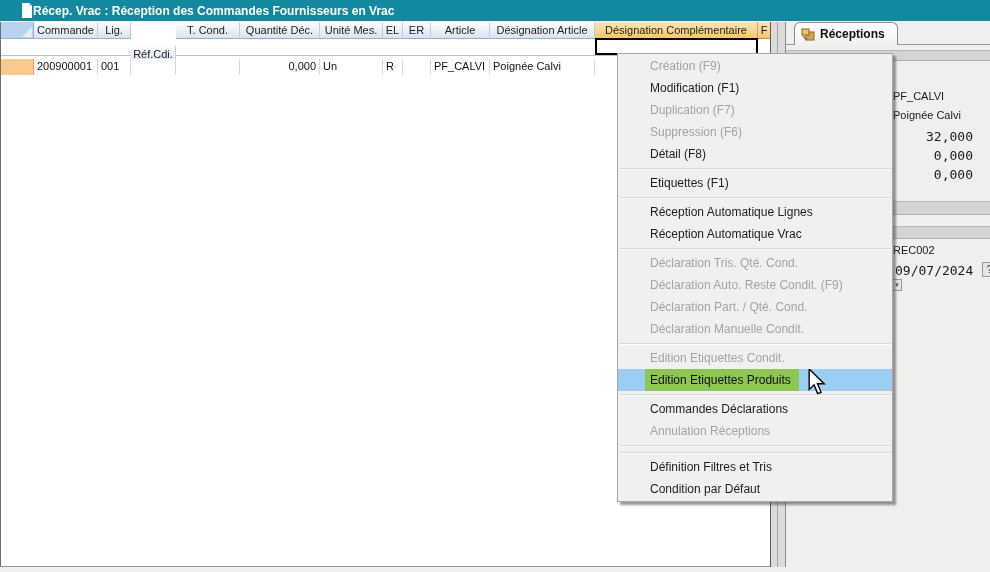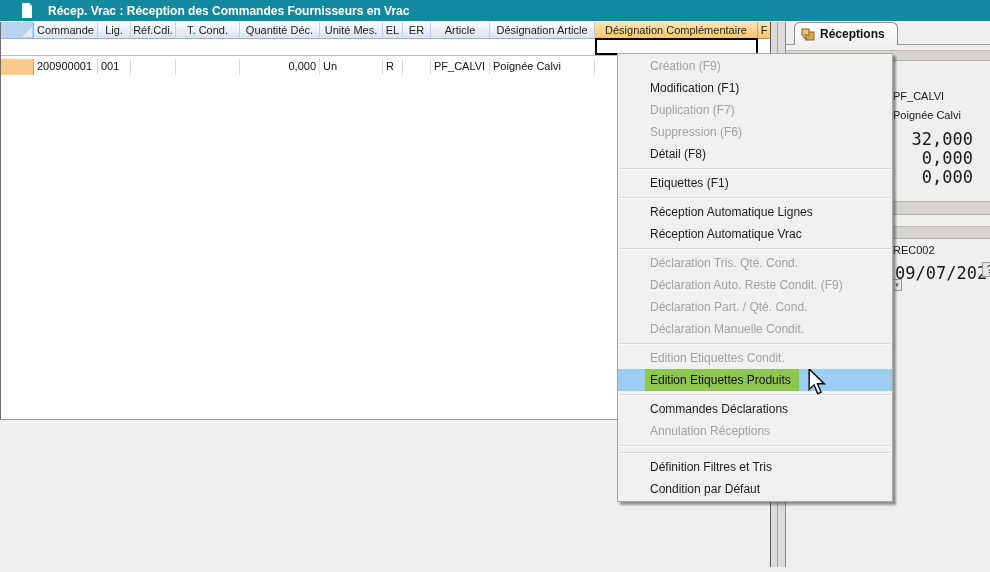--- a/index.html
+++ b/index.html
@@ -4,25 +4,25 @@
 <style>
   * { margin:0; padding:0; box-sizing:border-box; }
   html,body { width:990px; height:572px; overflow:hidden; background:#ffffff;
               font-family:"Liberation Sans", sans-serif; }
   #stage { position:relative; width:990px; height:572px; background:#f0efee; }
 
   
   .titlebar { position:absolute; left:0; top:0; width:990px; height:21px;
     background:#12899E; display:flex; align-items:center; }
   .titlebar .doc-icon { margin-left:21px; width:12px; height:15px; flex:0 0 auto; }
-  .titlebar .title-text { color:#ffffff; font-weight:bold; font-size:12px; margin-left:15px;
+  .titlebar .title-text { color:#ffffff; font-weight:bold; font-size:12px; 
     white-space:nowrap; }
 
   
-  .grid-area { position:absolute; left:0; top:22px; width:770px; height:398px;
+  .grid-area { position:absolute; left:0; top:22px; width:770px; height:545px;
     background:#ffffff; border-left:1px solid #6e6e6e; border-bottom:1px solid #979797; }
   .grid-header { display:flex; height:17px; }
   .hcell { height:17px; background:linear-gradient(#fdfeff,#d9e4f1);
     border-right:1px solid #bfcfe2; border-bottom:1px solid #96b1cc;
     font-size:11px; color:#222; display:flex; align-items:center; justify-content:center;
     white-space:nowrap; overflow:hidden; flex:0 0 auto; }
   .hcell.selector { background:#b9d3ec; border-right:1px solid #8fafd2; position:relative; }
   .hcell.selector .corner-triangle { position:absolute; right:1px; bottom:1px; width:0; height:0;
     border-left:10px solid transparent; border-bottom:10px solid #e4ebf4; }
   .hcell.orange { background:linear-gradient(#fde5b8,#f6c671); border-right:1px solid #cea35f;
@@ -46,21 +46,21 @@
   .tabstrip { position:absolute; left:0; top:0; width:204px; height:24px;
     border-bottom:1px solid #9a9a9a; }
   .tab { position:absolute; left:8px; top:1px; height:23px; padding:0 12px 0 6px;
     background:linear-gradient(#ffffff,#f2f1f0); border:1px solid #8a8a8a; border-bottom:none;
     border-radius:6px 6px 0 0; display:flex; align-items:center; gap:4px; }
   .tab .tab-label { font-size:12px; font-weight:bold; color:#111; white-space:nowrap; }
   .panel-content { position:absolute; left:0; top:24px; width:204px; height:527px; }
   .section-bar { position:absolute; left:0; width:204px; background:#d6d4d2;
     border-top:1px solid #bbb8b4; border-bottom:1px solid #b2afab; }
   .pv { position:absolute; font-size:11px; color:#1a1a1a; white-space:nowrap; }
-  .pv.mono { font-family:"DejaVu Sans Mono", monospace; font-size:17px; }
+  .pv.mono { font-family:"DejaVu Sans Mono", monospace; font-size:13px; }
   .pv.rnum { right:17px; text-align:right; }
   .help-btn { position:absolute; left:196px; width:15px; height:15px;
     background:#e8e6e4; border:1px solid #9a9a9a; font-size:10px; color:#333;
     display:flex; align-items:center; justify-content:center; }
   .combo-remnant { position:absolute; left:106px; width:10px; height:12px;
     background:#e8e6e4; border:1px solid #9a9a9a; font-size:7px; color:#555;
     display:flex; align-items:center; justify-content:center; }
 
   
   .context-menu { position:absolute; left:617px; top:53px; width:276px;
@@ -95,21 +95,21 @@
     <span class="title-text">Récep. Vrac : Réception des Commandes Fournisseurs en Vrac</span>
   </div>
 
   <div class="grid-area">
     <div class="grid-header" id="grid-header">
         <div class="hcell selector" style="width: 33px;">
           <div class="corner-triangle"></div>
         </div>
         <div class="hcell" style="width: 64px;">Commande</div>
         <div class="hcell" style="width: 33px;">Lig.</div>
-        <div class="hcell" style="width: 45px;">Réf.Cdi.</div>
+        <div class="hcell" style="width: 45px; margin-top: 24px;">Réf.Cdi.</div>
         <div class="hcell" style="width: 64px;">T. Cond.</div>
         <div class="hcell" style="width: 80px;">Quantité Déc.</div>
         <div class="hcell" style="width: 63px;">Unité Mes.</div>
         <div class="hcell" style="width: 20px;">EL</div>
         <div class="hcell" style="width: 28px;">ER</div>
         <div class="hcell" style="width: 59px;">Article</div>
         <div class="hcell" style="width: 105px;">Désignation Article</div>
         <div class="hcell orange" style="width: 163px;">Désignation Complémentaire</div>
         <div class="hcell orange" style="width: 13px;">F</div>
       </div>

